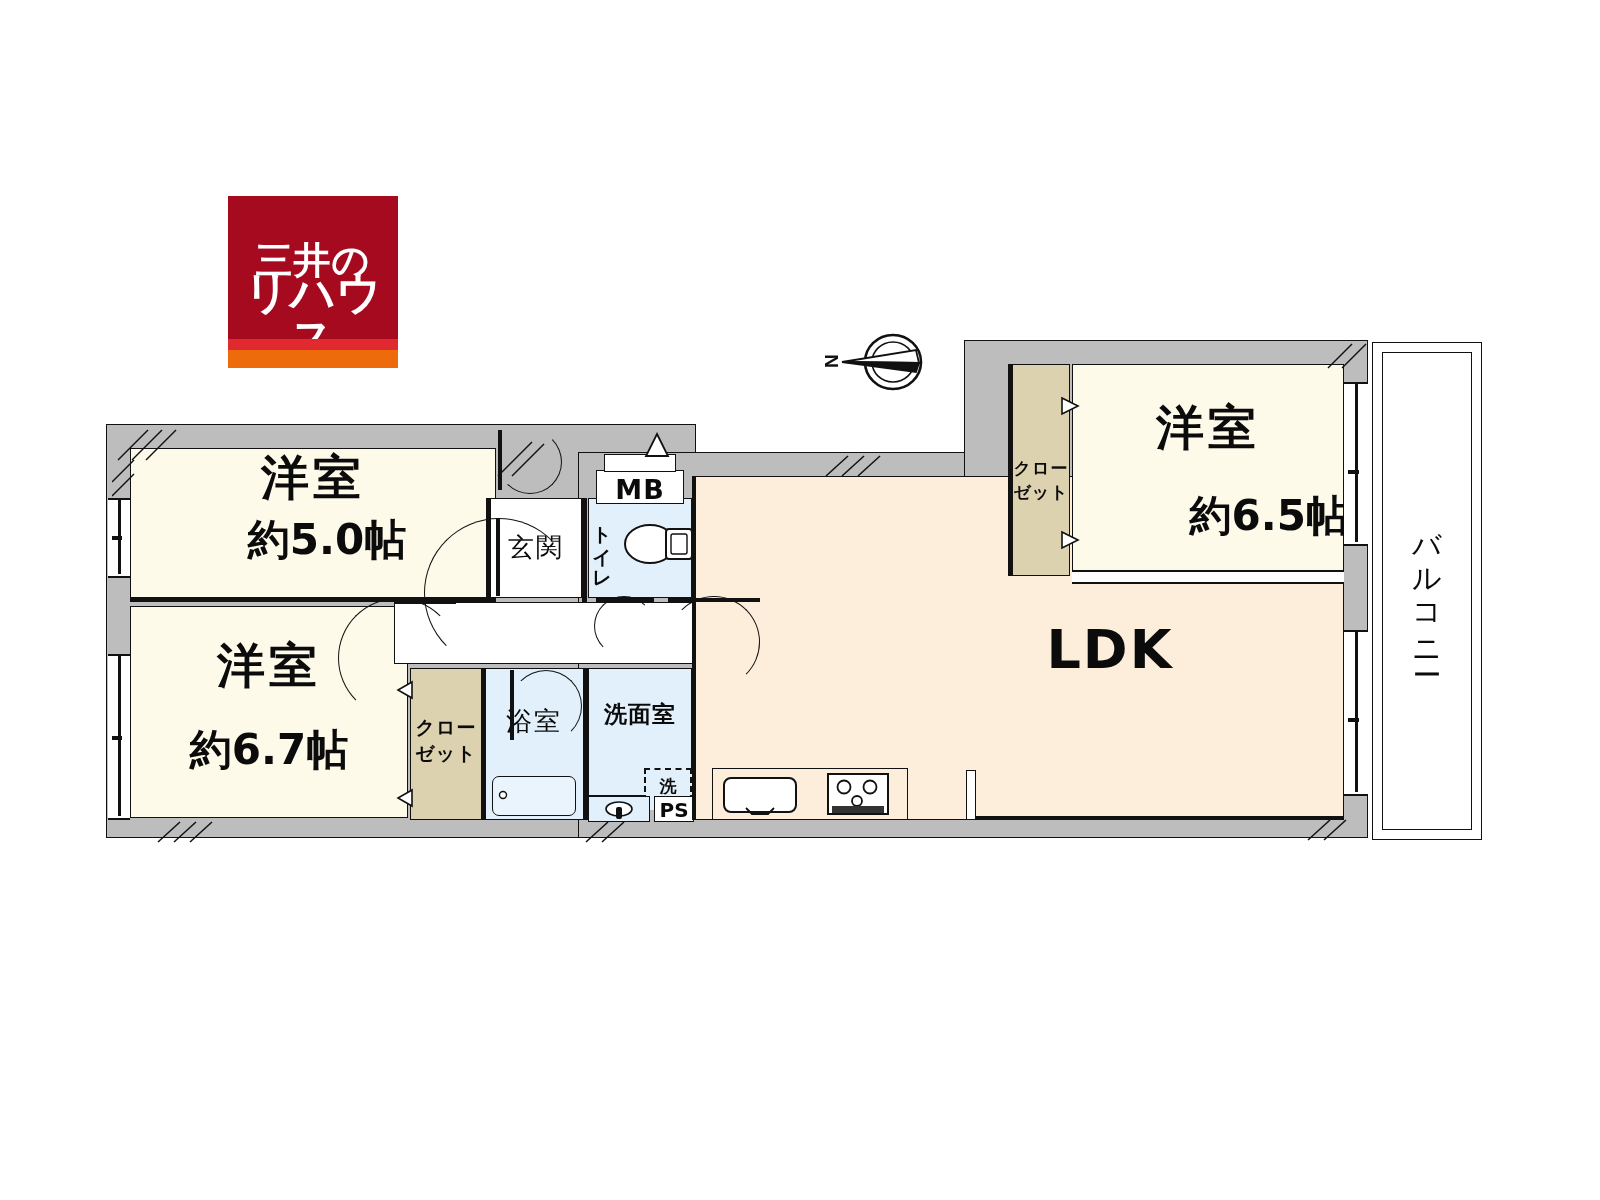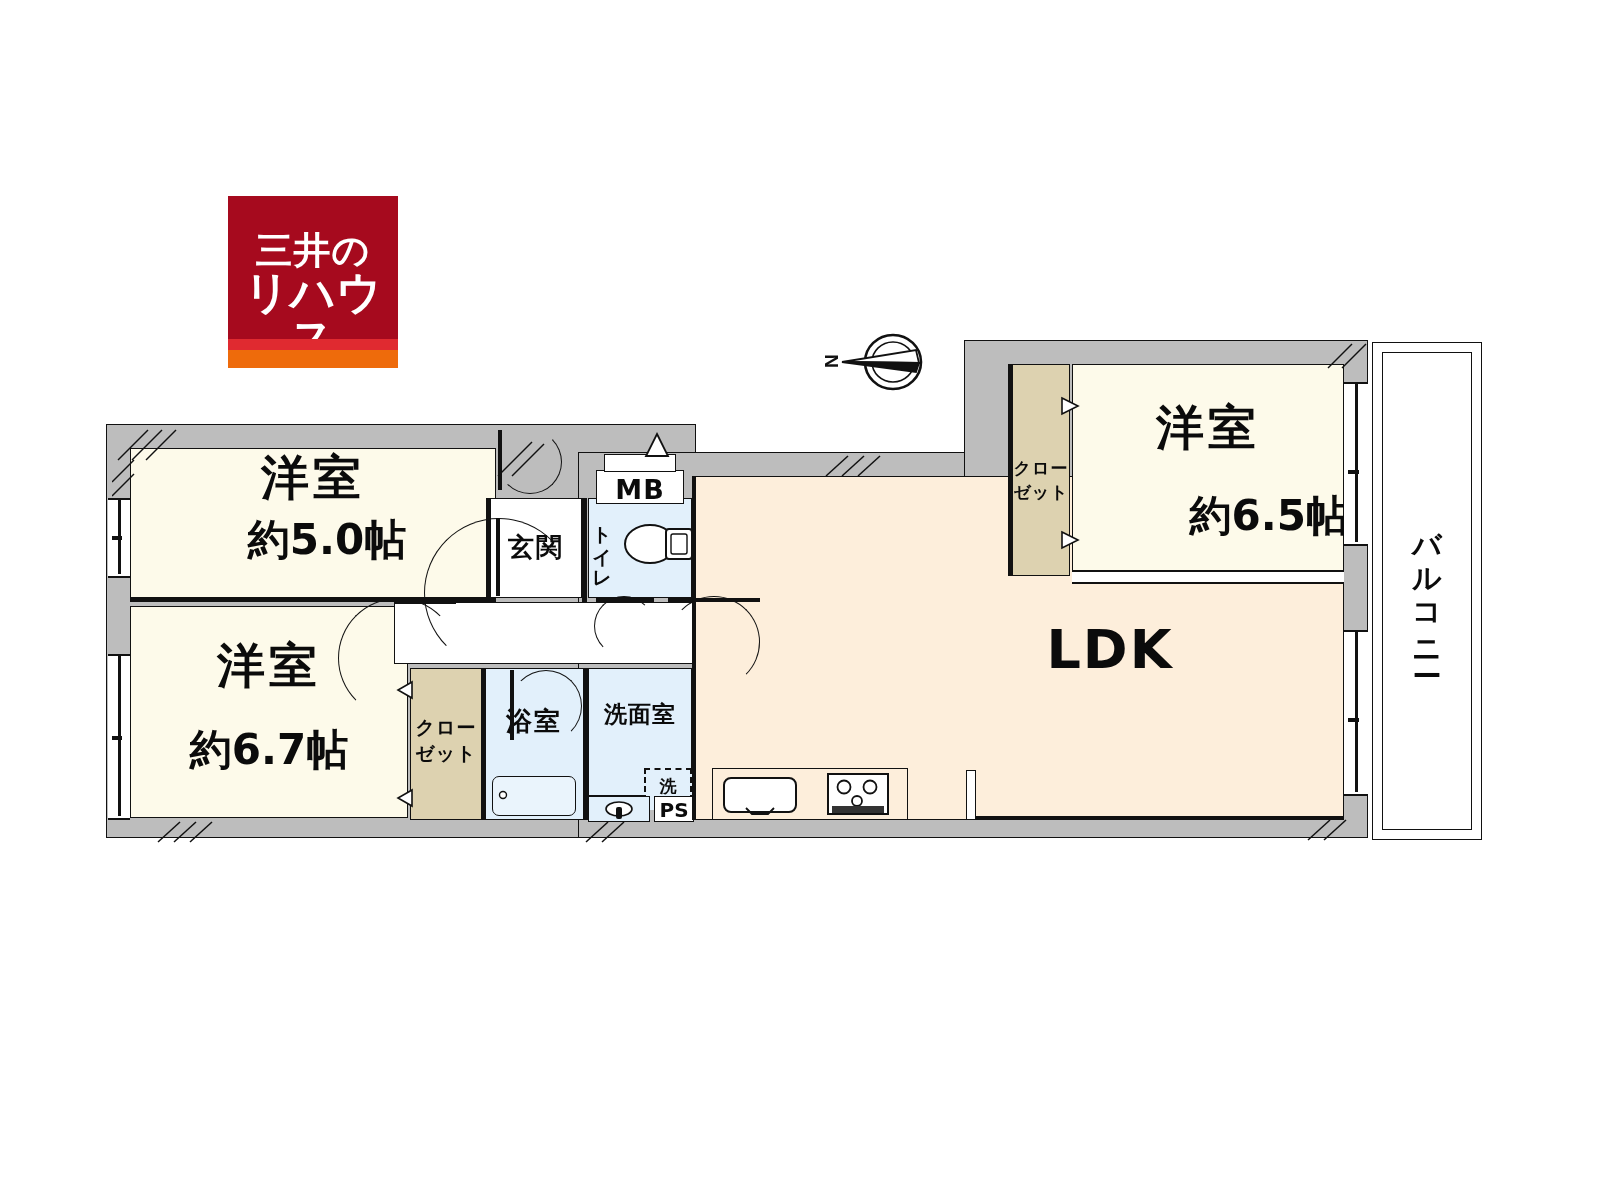--- a/index.html
+++ b/index.html
@@ -7,21 +7,21 @@
   body{width:1600px;height:1200px;position:relative;overflow:hidden;
        font-family:"Liberation Sans","DejaVu Sans",sans-serif;}
 
   #stage{position:absolute;left:0;top:0;width:1600px;height:1200px;background:#fff;}
 
   
   #logo{position:absolute;left:228px;top:196px;width:170px;height:172px;
         background:#a60a1e;box-shadow:0 0 0 0 transparent;}
   #logo .band-red{position:absolute;left:0;bottom:18px;width:100%;height:11px;background:#e02a30;}
   #logo .band-orange{position:absolute;left:0;bottom:0;width:100%;height:18px;background:#ee6b0b;}
-  #logo .l1{position:absolute;left:0;top:36px;width:100%;text-align:center;color:#fff;
+  #logo .l1{position:absolute;left:0;top:46px;width:100%;text-align:center;color:#fff;
             font-size:37px;font-weight:700;letter-spacing:1px;line-height:1;}
   #logo .l2{position:absolute;left:0;top:74px;width:100%;text-align:center;color:#fff;
             font-size:45px;font-weight:700;letter-spacing:0px;line-height:1;}
 
   
   #compass{position:absolute;left:820px;top:332px;width:110px;height:60px;}
   .wallplain{position:absolute;background:#bdbdbd;box-sizing:border-box;}
   .room{position:absolute;box-sizing:border-box;}
   .ln{position:absolute;background:#111;}
   .thin{position:absolute;border:1.5px solid #111;box-sizing:border-box;}
@@ -29,21 +29,21 @@
   .fill-cream{background:#fdfaea;}
   .fill-ldk{background:#fdeedb;}
   .fill-blue{background:#e2f0fb;}
   .fill-tan{background:#ddd2b0;}
   .fill-white{background:#ffffff;}
 
   .label{position:absolute;color:#0b0b0b;text-align:center;line-height:1.05;
          font-family:"DejaVu Sans","Liberation Sans",sans-serif;white-space:nowrap;}
   .rm-name{font-size:48px;font-weight:700;letter-spacing:4px;}
   .rm-area{font-size:42px;font-weight:700;letter-spacing:0px;}
-  .rm-name-sm{font-size:26px;font-weight:700;letter-spacing:2px;}
+  .rm-name-sm{font-size:26px;font-weight:400;letter-spacing:2px;}
   .tiny{font-size:19px;font-weight:700;letter-spacing:1px;}
   .tiny2{font-size:17px;font-weight:700;}
   .vert{writing-mode:vertical-rl;text-orientation:upright;white-space:nowrap;}
 
   .hatch{position:absolute;pointer-events:none;}
   .doorarc{position:absolute;border:1.6px solid #111;border-radius:50%;
            background:transparent;box-sizing:border-box;}
   .sqbox{position:absolute;border:1.6px solid #111;background:#fff;box-sizing:border-box;}
 </style>
 </head>

